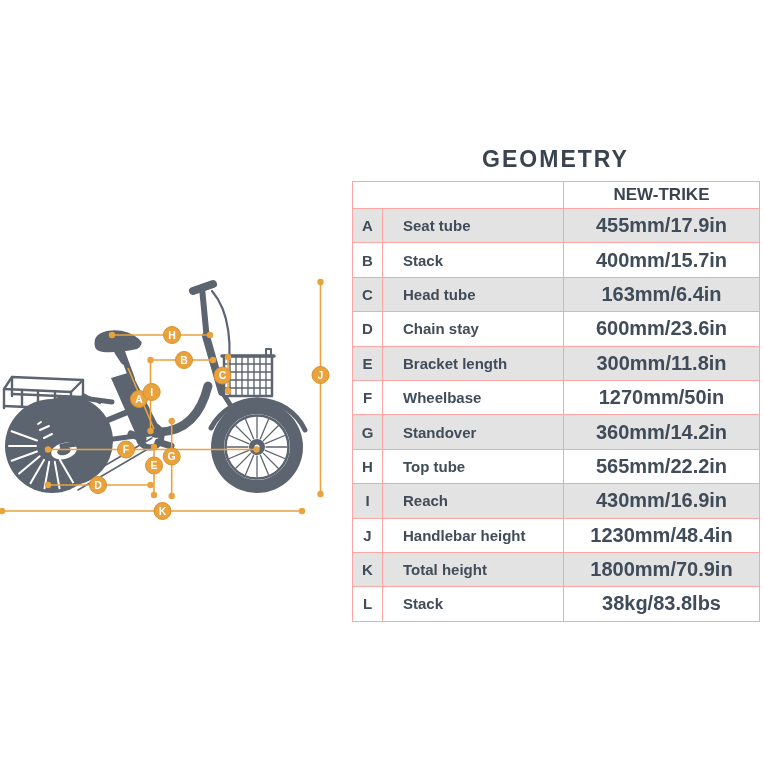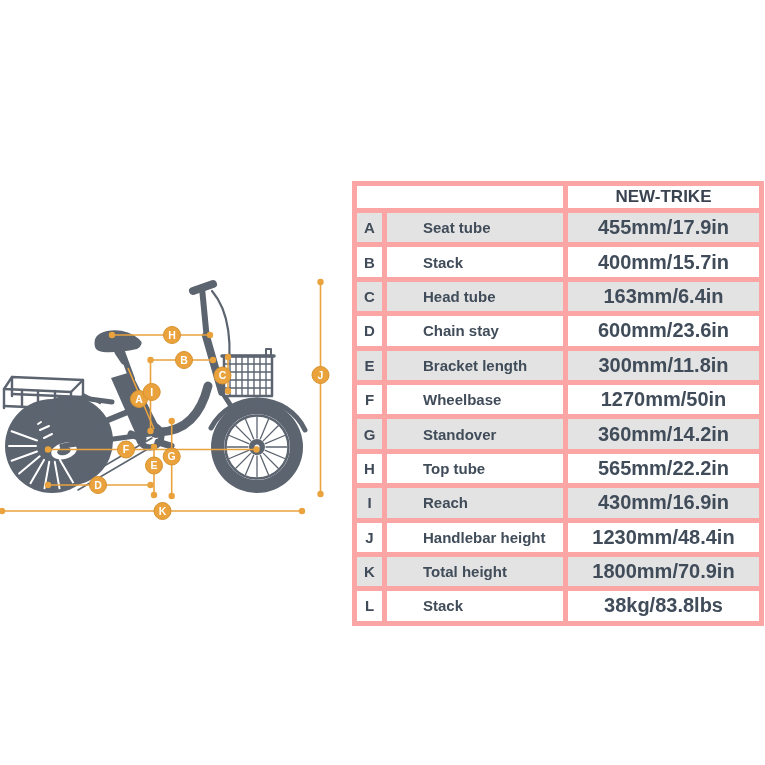--- a/index.html
+++ b/index.html
@@ -29,42 +29,42 @@
   }
   .geo-table {
     position: absolute;
     left: 352px; top: 181px;
     width: 407px;
     border-collapse: collapse;
     table-layout: fixed;
     color: #404C59;
   }
   .geo-table th, .geo-table td {
-    border: 5px solid #fca5a5;
+    border: 1px solid #fca5a5;
     vertical-align: middle;
   }
   .geo-table thead tr { height: 27px; }
   .geo-table tbody tr { height: 34.4px; }
   .geo-table tbody tr.gray { background: #E3E3E3; }
   .col-letter { width: 30px; }
   .col-label  { width: 181px; }
   .col-value  { width: 196px; }
   th.model-header {
     font-size: 17px;
     font-weight: bold;
     text-align: center;
     color: #3A4450;
   }
   td.cell-letter {
     text-align: center;
     font-weight: bold;
     font-size: 15px;
   }
   td.cell-label {
-    padding-left: 36px;
+    padding-left: 20px;
     font-weight: bold;
     font-size: 15px;
     margin-top: 46px;
   }
   td.cell-value {
     text-align: center;
     font-weight: bold;
     font-size: 20px;
   }
 </style>
@@ -257,20 +257,21 @@
           <circle cx="320.5" cy="375" r="8.5" fill="#E9A23C" stroke="#D8922E" stroke-width="1"></circle>
           <text x="320.5" y="378.8" text-anchor="middle" font-size="10.5" font-weight="bold" font-family="&quot;Liberation Sans&quot;, sans-serif" fill="#FFFFFF">J</text>
         </g>
         <g>
           <circle cx="162.5" cy="511" r="8.5" fill="#E9A23C" stroke="#D8922E" stroke-width="1"></circle>
           <text x="162.5" y="514.8" text-anchor="middle" font-size="10.5" font-weight="bold" font-family="&quot;Liberation Sans&quot;, sans-serif" fill="#FFFFFF">K</text>
         </g>
       </g>
   </svg>
 
+  <div class="page-title">GEOMETRY</div>
 
   <table class="geo-table">
     <colgroup>
       <col class="col-letter">
         <col class="col-label">
         <col class="col-value">
     </colgroup>
     <thead>
       <tr>
         <th colspan="2"></th>

